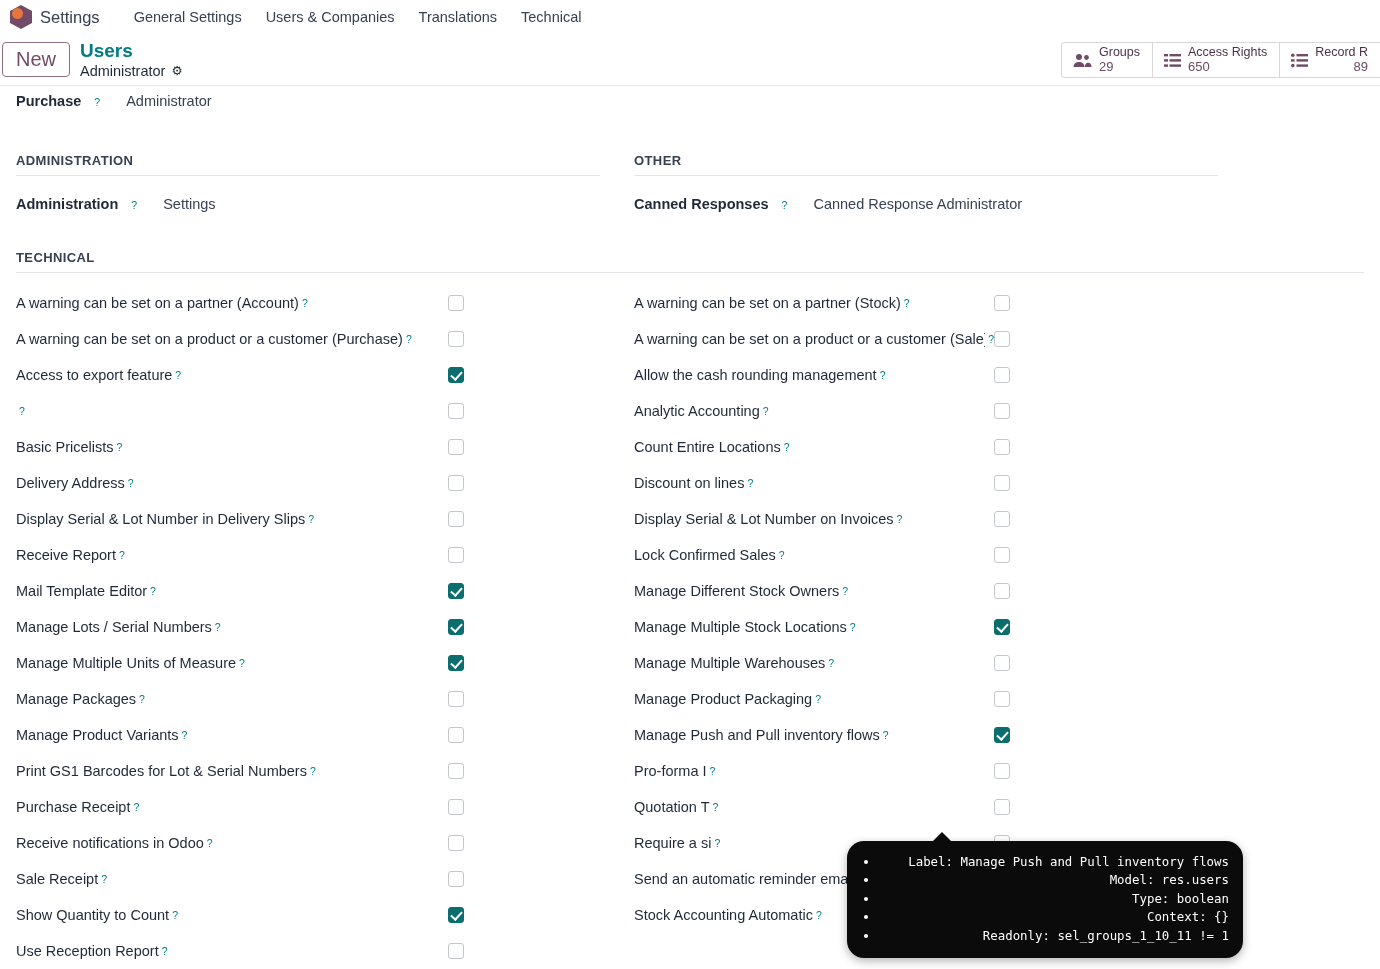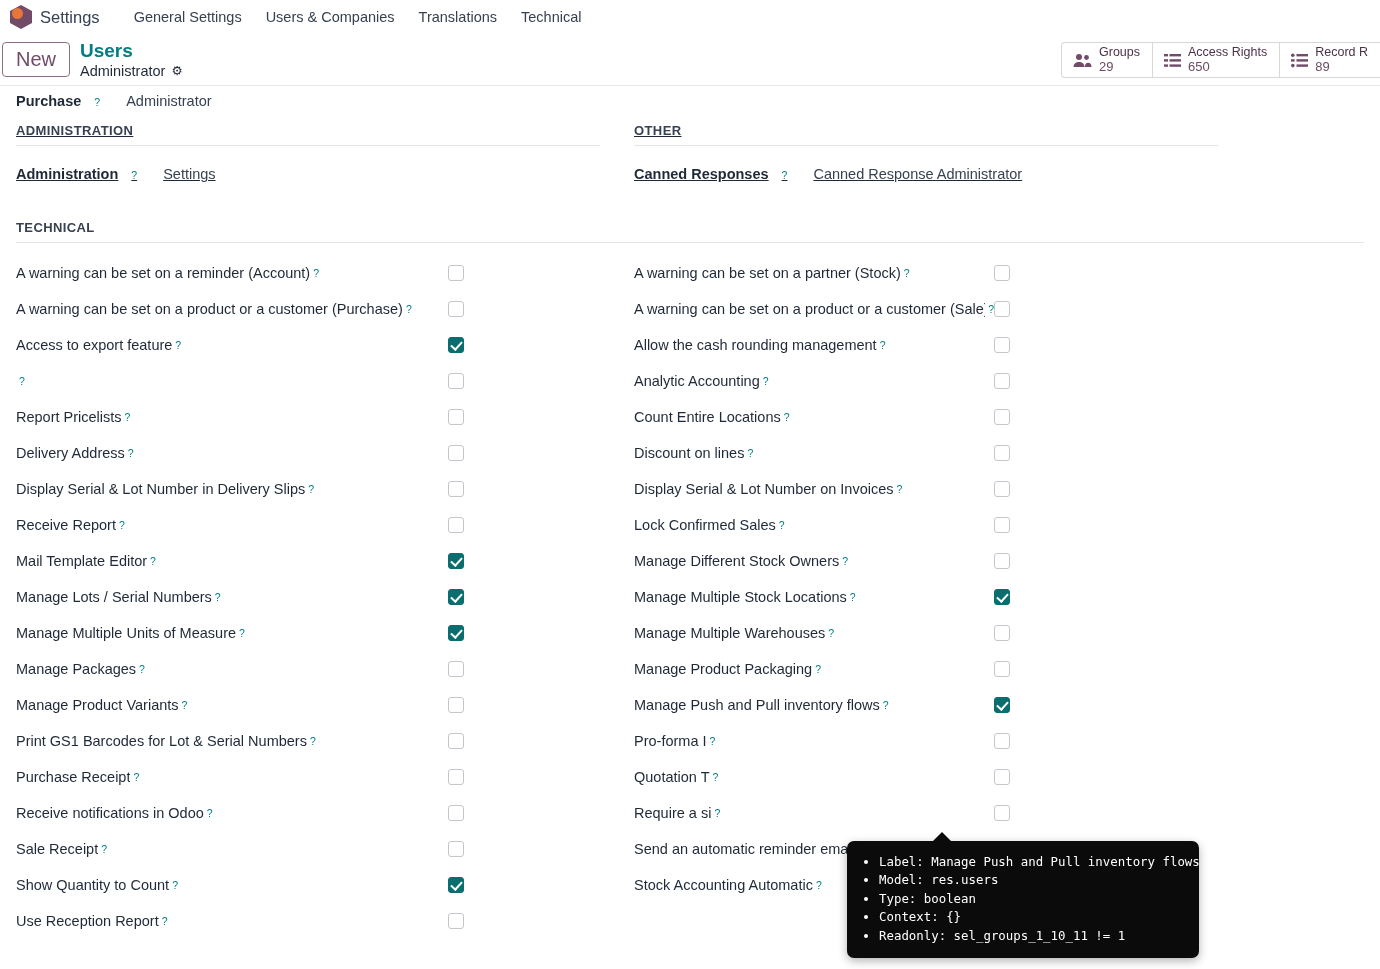--- a/index.html
+++ b/index.html
@@ -109,21 +109,21 @@
   }
   .stat-btn {
     display: flex;
     align-items: center;
     gap: 7px;
     padding: 3px 12px 3px 11px;
     border-right: 1px solid #d8d8d8;
     cursor: pointer;
     white-space: nowrap;
   }
-  .stat-btn:last-child { border-right: none; }
+  .stat-btn:last-child { border-right: none; text-align: right; }
   .stat-icon { color: #714b67; display: flex; align-items: center; }
   .stat-text { display: flex; flex-direction: column; line-height: 1.15; }
   .stat-label { font-size: 12.5px; color: #4b3247; }
   .stat-value { font-size: 13px; color: #6b4a62; }
 
   
   .sheet { position: relative; padding: 0 16px; }
 
   .field-row-top {
     display: flex;
@@ -206,27 +206,28 @@
 
   
   .col-left  .cb { margin-left: auto; margin-right: 136px; }
   .col-right .cb { margin-left: auto; margin-right: 208px; }
 
   
   .tooltip {
     position: absolute;
     left: 847px;
     top: 748px;
-    width: 352px;
+    width: 396px;
     background: #0b0b0b;
     color: #ffffff;
-    border-radius: 7px;
+    border-radius: 17px;
     padding: 12px 14px 13px 14px;
     z-index: 50;
     box-shadow: 0 3px 10px rgba(0,0,0,.3);
+    text-align: right;
   }
   .tooltip::before {
     content: "";
     position: absolute;
     top: -9px;
     left: 85px;
     border-left: 10px solid transparent;
     border-right: 10px solid transparent;
     border-bottom: 10px solid #0b0b0b;
   }
@@ -314,21 +315,21 @@
 </div>
 
 <div class="sheet">
 
   <div class="field-row-top">
     <span class="field-label">Purchase</span>
     <span class="help-q">?</span>
     <span class="field-value">Administrator</span>
   </div>
 
-  <div class="cols" style="text-decoration:underline;">
+  <div class="cols" style="margin-top:30px;">
     <div class="col col-left">
       <div class="group-title">ADMINISTRATION</div>
       <div class="field-row-top" style="margin-top:20px;">
         <span class="field-label">Administration</span>
         <span class="help-q">?</span>
         <span class="field-value">Settings</span>
       </div>
     </div>
     <div class="col col-right">
       <div class="group-title">OTHER</div>
@@ -338,21 +339,21 @@
         <span class="field-value">Canned Response Administrator</span>
       </div>
     </div>
   </div>
 
   <div style="margin-top:24px;">
     <div class="group-title">TECHNICAL</div>
     <div class="cols" style="margin-top:12px;">
       <div class="col col-left" id="tech-left">
           <div class="bool-row">
-            <span class="bool-label">A warning can be set on a reminder (Account)</span>
+            <span class="bool-label">A warning can be set on a partner (Account)</span>
             <span class="help-q">?</span>
             <span class="spacer"></span>
             <span class="cb"></span>
           </div>
           <div class="bool-row">
             <span class="bool-label">A warning can be set on a product or a customer (Purchase)</span>
             <span class="help-q">?</span>
             <span class="spacer"></span>
             <span class="cb"></span>
           </div>
@@ -361,21 +362,21 @@
             <span class="help-q">?</span>
             <span class="spacer"></span>
             <span class="cb checked"></span>
           </div>
           <div class="bool-row">
             <span class="help-q">?</span>
             <span class="spacer"></span>
             <span class="cb"></span>
           </div>
           <div class="bool-row">
-            <span class="bool-label">Report Pricelists</span>
+            <span class="bool-label">Basic Pricelists</span>
             <span class="help-q">?</span>
             <span class="spacer"></span>
             <span class="cb"></span>
           </div>
           <div class="bool-row">
             <span class="bool-label">Delivery Address</span>
             <span class="help-q">?</span>
             <span class="spacer"></span>
             <span class="cb"></span>
           </div>

